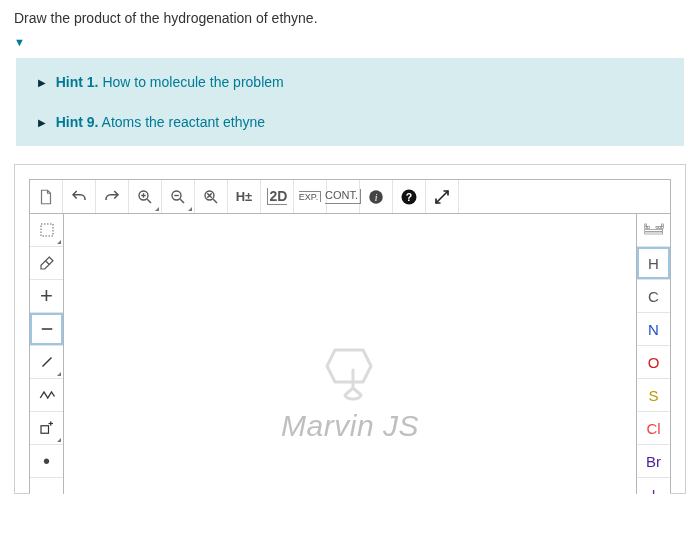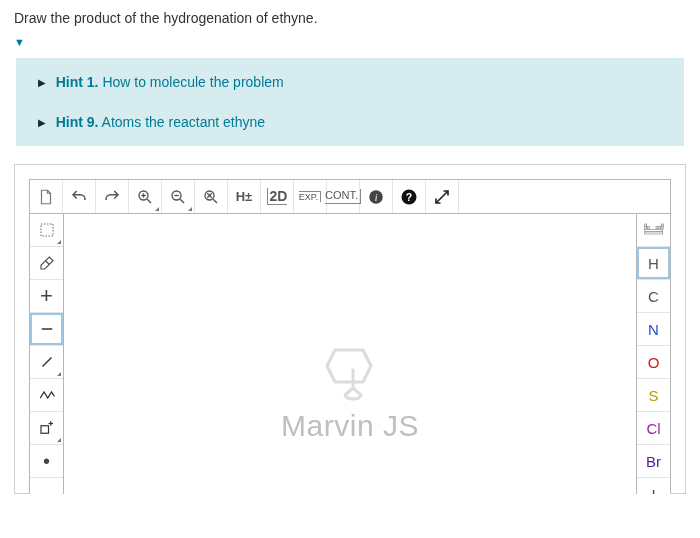--- a/index.html
+++ b/index.html
@@ -122,27 +122,28 @@
     overflow: hidden;
   }
   .canvas .logo-icon { opacity: .35; margin-top:60px;}
   .canvas .logo-text {
     font-size: 30px;
     font-weight: 500;
     font-family: "Segoe UI", Arial, sans-serif;
     letter-spacing: .5px;
     color: #bfbfbf;
     margin-top: 4px;
+    font-style: italic;
   }
   .atom-H { color: #555; }
   .atom-C { color: #555; }
   .atom-N { color: #2050c8; }
   .atom-O { color: #d02020; }
   .atom-S { color: #b59a00; }
-  .atom-Cl { color: #a21caf; }
+  .atom-Cl { color: #ef4444; }
   .atom-Br { color: #4c1d95; }
   .atom-I  { color: #6a2a9a; }
   .exp-box { border-top: 1px solid #888; border-right: 1px solid #888; padding: 0 2px 0 0; font-size: 9px;}
   .cont-box { border-bottom: 1px solid #888; border-right: 1px solid #888; padding: 0 2px 2px 0; font-size: 11px;}
   .htoggle { font-weight:bold; font-size:13px; }
   .twod { font-size:14px; font-weight:bold; border-left:1px solid #888; border-bottom:1px solid #888; padding:0 0 0 2px;}
   .pt-icon svg { width:20px; height:14px; }
 </style>
 </head>
 <body>

